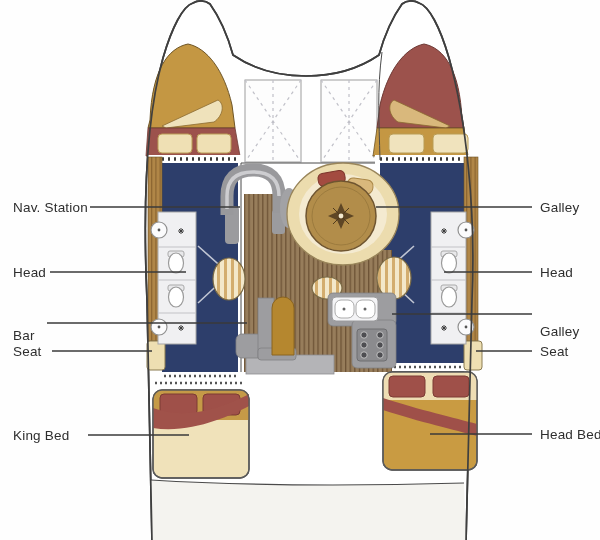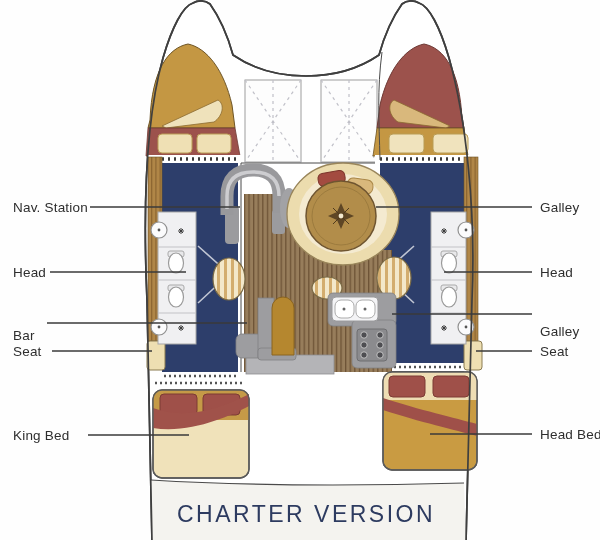--- a/index.html
+++ b/index.html
@@ -222,15 +222,14 @@
 <div class="label" style="left:13px;top:328px">Bar</div>
 <div class="label" style="left:13px;top:344px">Seat</div>
 <div class="label" style="left:13px;top:428px">King Bed</div>
 
 <div class="label" style="left:540px;top:200px">Galley</div>
 <div class="label" style="left:540px;top:265px">Head</div>
 <div class="label" style="left:540px;top:324px">Galley</div>
 <div class="label" style="left:540px;top:344px">Seat</div>
 <div class="label" style="left:540px;top:427px">Head Bed</div>
 
-<div class="title">CHARTER VERSION</div>
 
 </div>
 
 </body></html>

